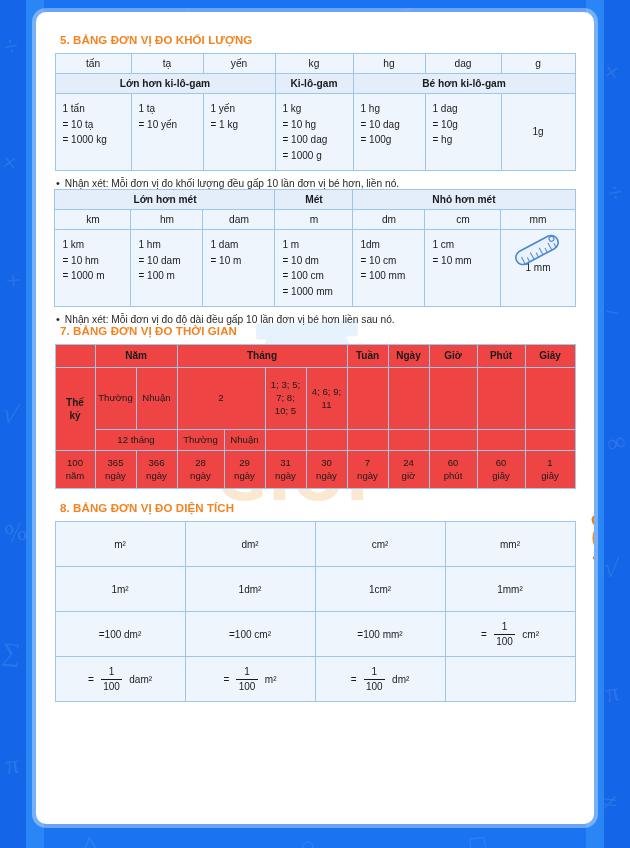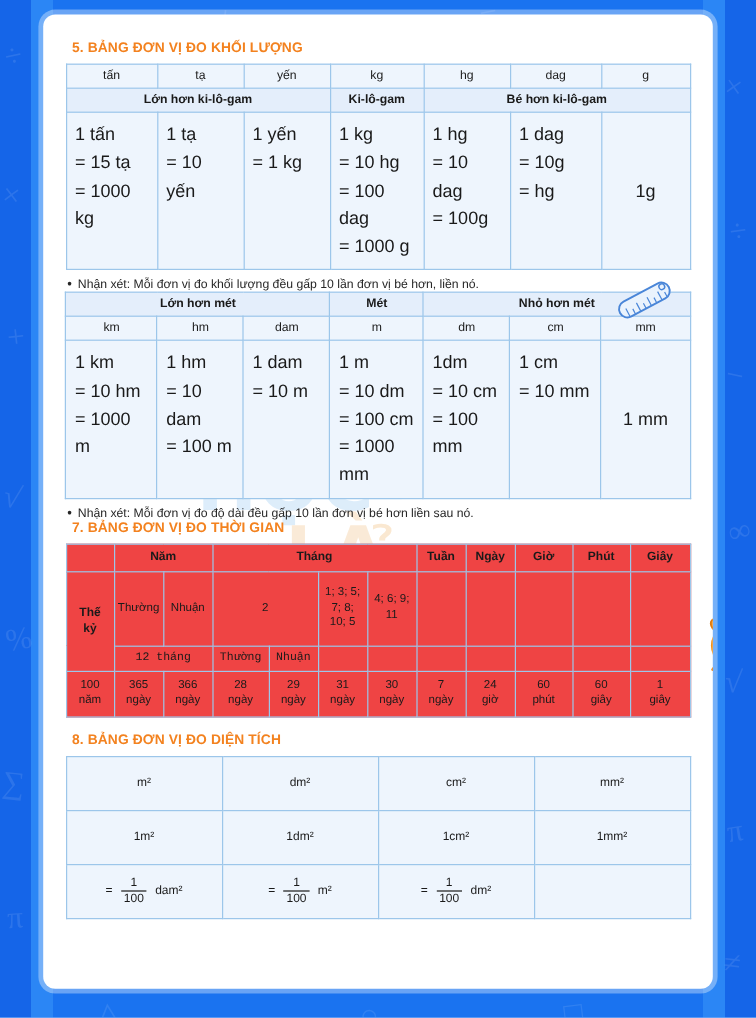--- a/index.html
+++ b/index.html
@@ -184,21 +184,21 @@
   table.u .sub {
     text-align: center;
     background: #eef5fd;
     font-size: 10.2px;
   }
   table.u .body-cell {
     text-align: left;
     vertical-align: top;
     line-height: 1.55;
     padding: 7px 7px;
-    font-size: 15px;
+    font-size: 10px;
   }
   table.u .body-cell.mid {
     vertical-align: middle;
     text-align: left;
   }
 
   
   table.t {
     border-collapse: collapse;
     width: 520px;
@@ -213,21 +213,21 @@
     font-size: 9.6px;
     color: #1a1a1a;
     padding: 3px 2px;
     line-height: 1.35;
   }
   table.t td.bold {
     font-weight: bold;
     font-size: 10px;
   }
   table.t td.tall { height: 62px; }
-  table.t td.short { height: 21px; font-family: Liberation Mono, monospace; }
+  table.t td.short { height: 21px; }
   table.t td.row-h { height: 23px; }
 
   
   table.a {
     border-collapse: collapse;
     width: 520px;
     margin: 0 auto;
     background: #eef5fd;
     table-layout: fixed;
   }
@@ -380,21 +380,21 @@
             <td class="sub">g</td>
           </tr>
           <tr>
             <td class="hdr" colspan="3">Lớn hơn ki-lô-gam</td>
             <td class="hdr">Ki-lô-gam</td>
             <td class="hdr" colspan="3">Bé hơn ki-lô-gam</td>
           </tr>
           <tr>
             <td class="body-cell">
                 <div>1 tấn</div>
-                <div>= 15 tạ</div>
+                <div>= 10 tạ</div>
                 <div>= 1000 kg</div>
               </td>
             <td class="body-cell">
                 <div>1 tạ</div>
                 <div>= 10 yến</div>
               </td>
             <td class="body-cell">
                 <div>1 yến</div>
                 <div>= 1 kg</div>
               </td>
@@ -628,20 +628,33 @@
             <td>m²</td>
             <td>dm²</td>
             <td>cm²</td>
             <td>mm²</td>
           </tr>
           <tr>
             <td>1m²</td>
             <td>1dm²</td>
             <td>1cm²</td>
             <td>1mm²</td>
+          </tr>
+          <tr>
+            <td>=100 dm²</td>
+            <td>=100 cm²</td>
+            <td>=100 mm²</td>
+            <td><span class="frac-wrap">
+                  <span>=</span>
+                  <span class="frac">
+                    <span class="num">1</span>
+                    <span class="den">100</span>
+                  </span>
+                  <span>cm²</span>
+                </span></td>
           </tr>
           <tr>
             <td><span class="frac-wrap">
                   <span>=</span>
                   <span class="frac">
                     <span class="num">1</span>
                     <span class="den">100</span>
                   </span>
                   <span>dam²</span>
                 </span></td>

